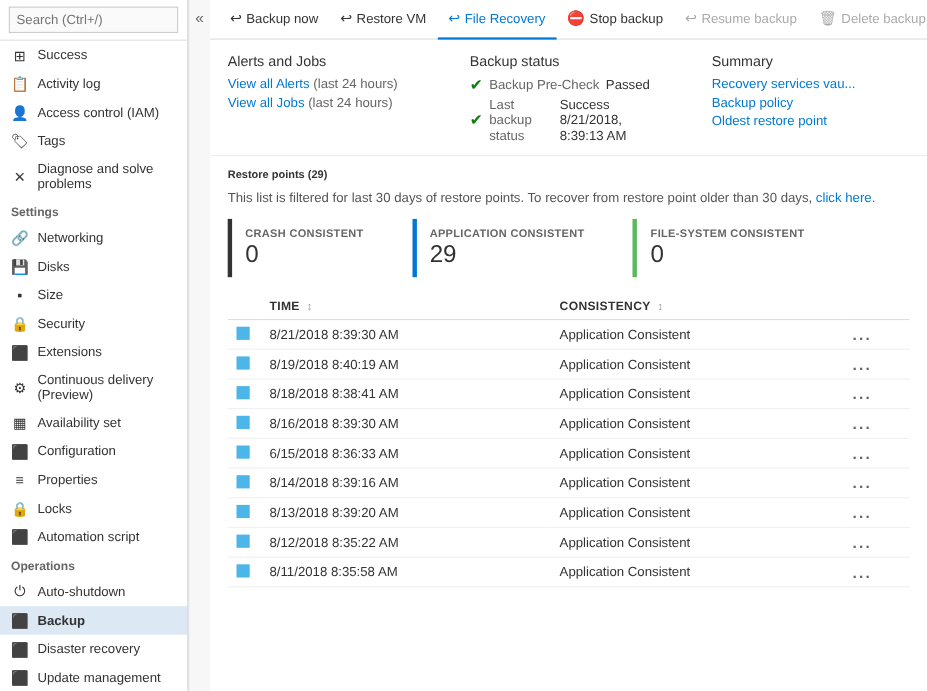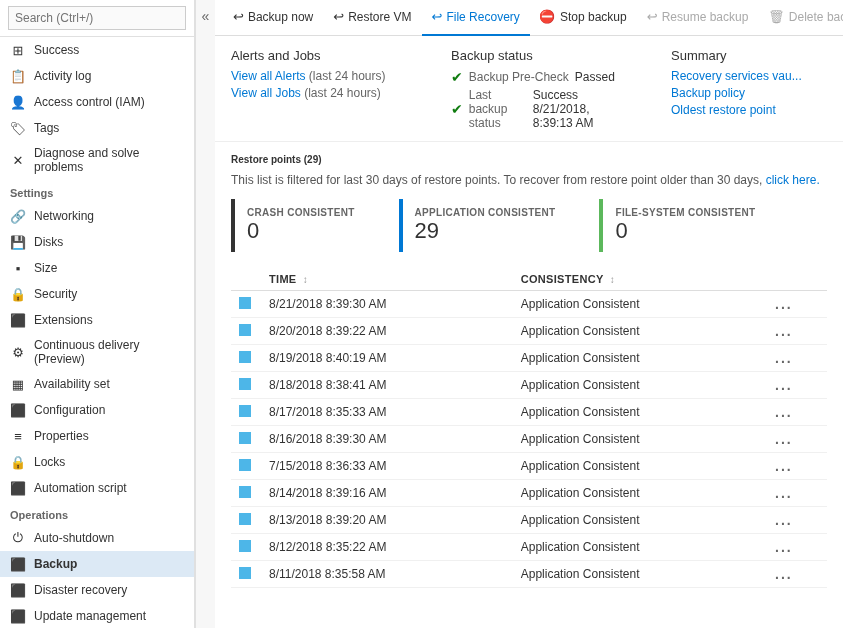--- a/index.html
+++ b/index.html
@@ -1,19 +1,19 @@
 <!DOCTYPE html>
 <html><head>
   <meta charset="utf-8">
   <style>
     * { box-sizing: border-box; margin: 0; padding: 0; }
     body { font-family: 'Segoe UI', Arial, sans-serif; font-size: 12px; background: #f2f2f2; color: #333; display: flex; height: 628px; width: 843px; overflow: hidden; }
 
     
-    .sidebar { width: 195px; background: #fff; border-right: 1px solid #e0e0e0; display: flex; flex-direction: column; overflow-y: auto; flex-shrink: 0; }
+    .sidebar { width: 171px; background: #fff; border-right: 1px solid #e0e0e0; display: flex; flex-direction: column; overflow-y: auto; flex-shrink: 0; }
     .search-box { padding: 6px 8px; border-bottom: 1px solid #e0e0e0; }
     .search-input { width: 100%; border: 1px solid #ccc; padding: 4px 6px; font-size: 12px; color: #666; background: #fafafa; }
     .sidebar-section-label { font-size: 11px; font-weight: 600; color: #666; padding: 8px 20px 4px 10px; text-transform: none; }
     .sidebar-item { display: flex; align-items: center; padding: 5px 10px; cursor: pointer; color: #333; font-size: 12px; }
     .sidebar-item.active { background: #dce9f5; font-weight: 600; }
     .sidebar-item .icon { width: 16px; height: 16px; margin-right: 8px; flex-shrink: 0; display: inline-flex; align-items: center; justify-content: center; font-size: 13px; }
     .sidebar-collapse { width: 20px; background: #f7f7f7; border-left: 1px solid #e0e0e0; display: flex; align-items: flex-start; justify-content: center; padding-top: 8px; cursor: pointer; font-size: 14px; color: #666; }
 
     
     .main { flex: 1; display: flex; flex-direction: column; background: #fff; overflow: hidden; }
@@ -277,71 +277,51 @@
       <td>8/21/2018 8:39:30 AM</td>
       <td>Application Consistent</td>
       <td>
         <span class="more-btn">...</span>
       </td>
     </tr>
             <tr>
       <td>
         <span class="row-indicator"></span>
       </td>
-      <td>8/20/2018 8:39:22 AM</td>
-      <td>Application Consistent</td>
-      <td>
-        <span class="more-btn">...</span>
-      </td>
-    </tr>
-            <tr>
-      <td>
-        <span class="row-indicator"></span>
-      </td>
       <td>8/19/2018 8:40:19 AM</td>
       <td>Application Consistent</td>
       <td>
         <span class="more-btn">...</span>
       </td>
     </tr>
             <tr>
       <td>
         <span class="row-indicator"></span>
       </td>
       <td>8/18/2018 8:38:41 AM</td>
       <td>Application Consistent</td>
       <td>
         <span class="more-btn">...</span>
       </td>
     </tr>
             <tr>
       <td>
         <span class="row-indicator"></span>
       </td>
-      <td>8/17/2018 8:35:33 AM</td>
-      <td>Application Consistent</td>
-      <td>
-        <span class="more-btn">...</span>
-      </td>
-    </tr>
-            <tr>
-      <td>
-        <span class="row-indicator"></span>
-      </td>
       <td>8/16/2018 8:39:30 AM</td>
       <td>Application Consistent</td>
       <td>
         <span class="more-btn">...</span>
       </td>
     </tr>
             <tr>
       <td>
         <span class="row-indicator"></span>
       </td>
-      <td>7/15/2018 8:36:33 AM</td>
+      <td>6/15/2018 8:36:33 AM</td>
       <td>Application Consistent</td>
       <td>
         <span class="more-btn">...</span>
       </td>
     </tr>
             <tr>
       <td>
         <span class="row-indicator"></span>
       </td>
       <td>8/14/2018 8:39:16 AM</td>

